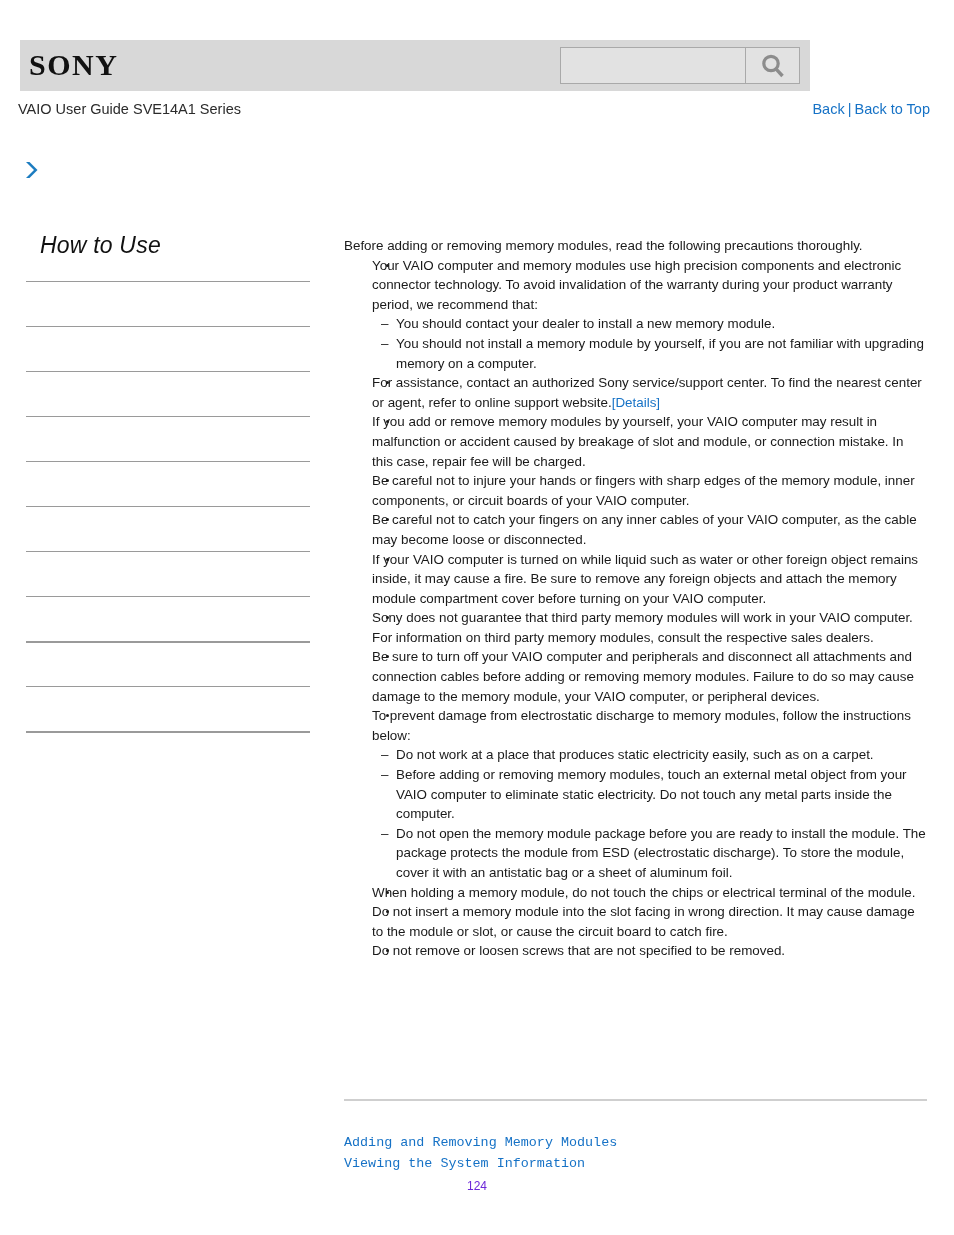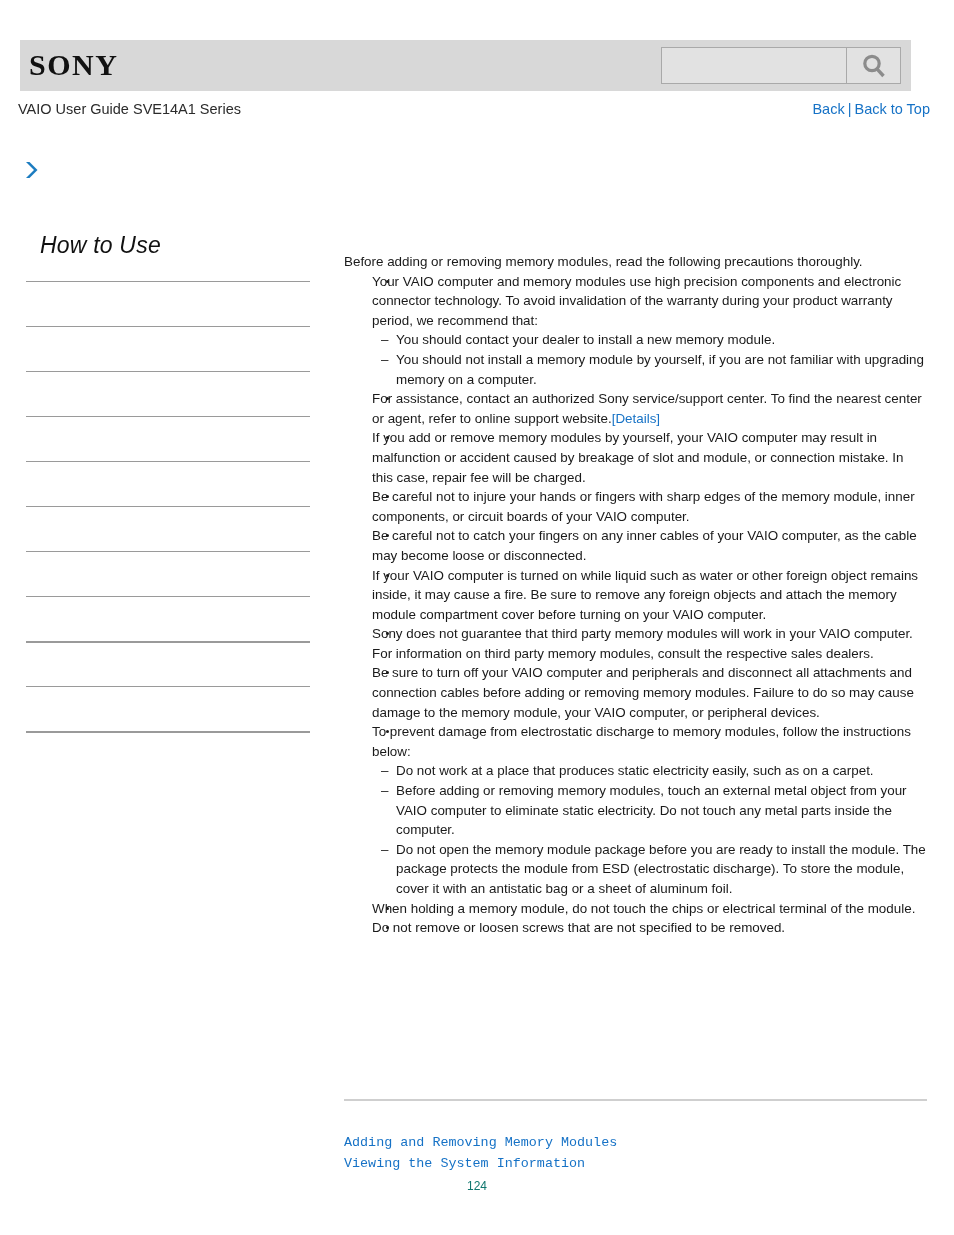--- a/index.html
+++ b/index.html
@@ -15,21 +15,21 @@
     font-family: "Liberation Sans", sans-serif;
     color: #1a1a1a;
     overflow: hidden;
   }
 
   
   .header-bar {
     position: absolute;
     left: 20px;
     top: 40px;
-    width: 891px;
+    width: 790px;
     height: 51px;
     background: #d8d8d8;
     box-sizing: border-box;
   }
   .sony-logo {
     position: absolute;
     left: 9px;
     top: 7px;
     font-family: "Liberation Serif", serif;
     font-weight: bold;
@@ -165,21 +165,20 @@
 
   
   .content {
     position: absolute;
     left: 344px;
     top: 236px;
     width: 584px;
     font-size: 13.4px;
     line-height: 19.6px;
     color: #1a1a1a;
-    margin-top: 16px;
   }
   .content .lead {
     margin: 0 0 0 0;
     padding: 0;
   }
   ul.bullets {
     list-style: none;
     margin: 0;
     padding: 0;
   }
@@ -244,21 +243,21 @@
     text-decoration: none;
     white-space: nowrap;
   }
   .page-number {
     position: absolute;
     left: 0;
     top: 1179px;
     width: 954px;
     text-align: center;
     font-size: 12px;
-    color: #0f766e;
+    color: #6d28d9;
   }
 </style>
 </head>
 <body>
 
 <div class="header-bar">
   <div class="sony-logo">SONY</div>
 
   <div class="search-wrap">
     <input class="search-input" type="text" value="" placeholder="" style="">
@@ -352,20 +351,23 @@
         <li>Do not work at a place that produces static electricity easily, such as on a carpet.</li>
         <li>Before adding or removing memory modules, touch an external metal object from your VAIO computer to eliminate static electricity. Do not touch any metal parts inside the computer.</li>
         <li>Do not open the memory module package before you are ready to install the module. The package protects the module from ESD (electrostatic discharge). To store the module, cover it with an antistatic bag or a sheet of aluminum foil.</li>
       </ul>
     </li>
 
     <li>
       <span class="btext">When holding a memory module, do not touch the chips or electrical terminal of the module.</span>
     </li>
 
+    <li>
+      <span class="btext">Do not insert a memory module into the slot facing in wrong direction. It may cause damage to the module or slot, or cause the circuit board to catch fire.</span>
+    </li>
 
 
     <li>
       <span class="btext">Do not remove or loosen screws that are not specified to be removed.</span>
     </li>
 
   </ul>
 </div>
 
 <div class="footer-rule"></div>

